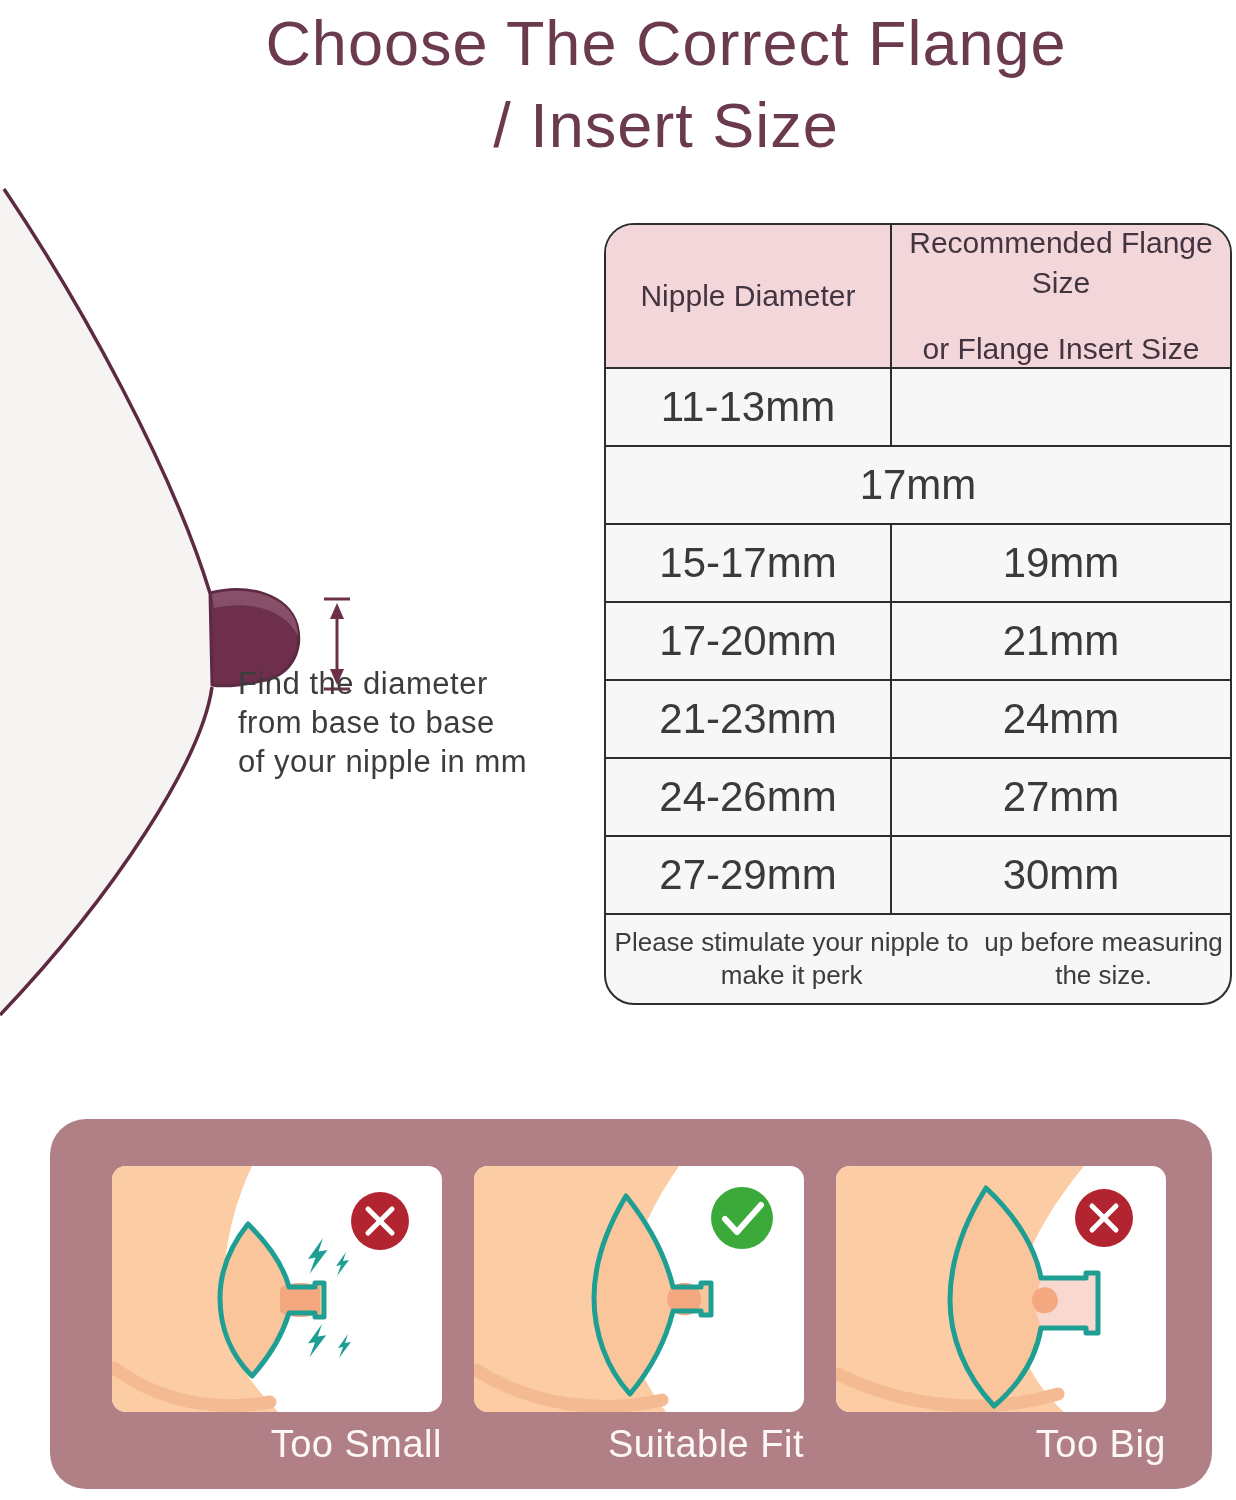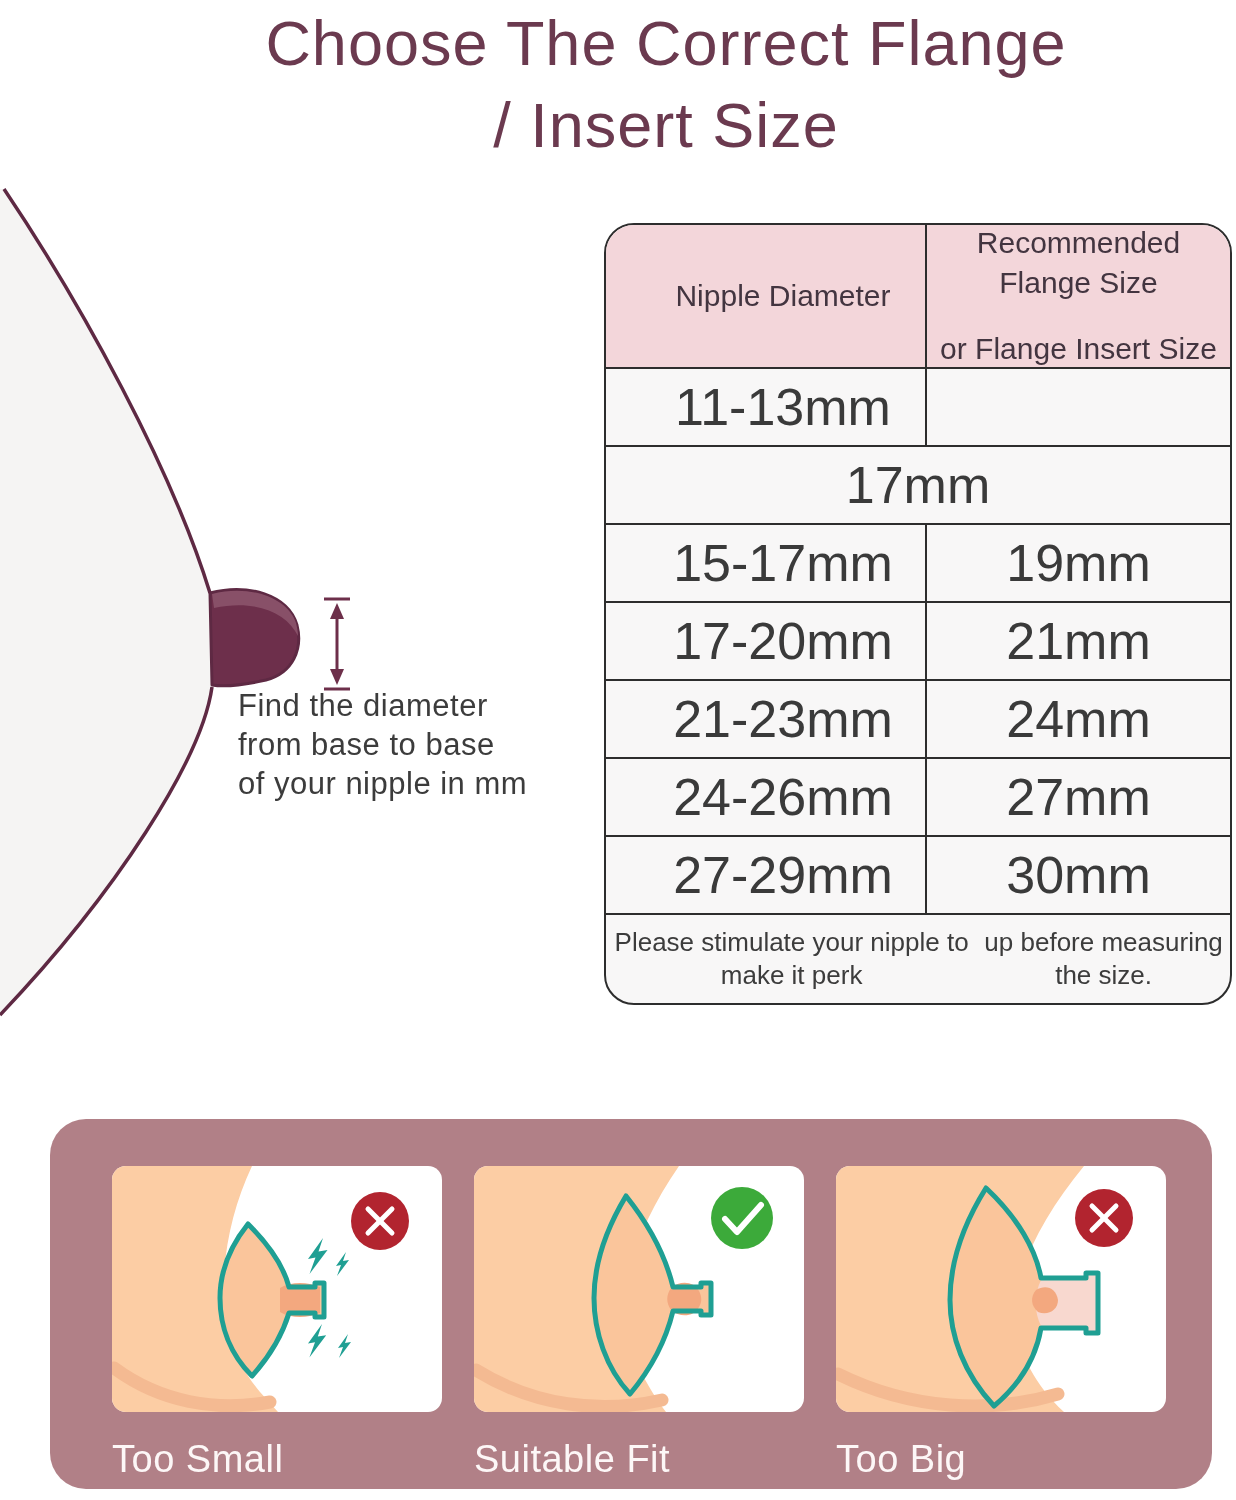--- a/index.html
+++ b/index.html
@@ -13,58 +13,58 @@
   
   .title {
     position:absolute; top:2px; left:0; width:100%;
     text-align:center; color:#6b3a4f;
     font-size:63px; line-height:82px; font-weight:400; letter-spacing:1px;margin-left:48px;
   }
 
   
   .breast-svg { position:absolute; left:0; top:185px; width:600px; height:900px; }
   .measure-caption {
-    position:absolute; left:238px; top:686px; width:340px;
+    position:absolute; left:238px; top:664px; width:340px;
     color:#3c3c3c; font-size:31px; line-height:39px; letter-spacing:0.5px;
   }
 
   
   .size-table {
     position:absolute; left:604px; top:223px; width:628px; height:782px;
     border:2px solid #2d2d2d; border-radius:30px; overflow:hidden;
     background:#f8f7f7; display:flex; flex-direction:column;
   }
   .thead {
     height:144px; flex:0 0 144px; display:flex; background:#f3d6da;
     border-bottom:2px solid #2d2d2d;
   }
   .trow { height:78px; flex:0 0 78px; display:flex; border-bottom:2px solid #2d2d2d; }
   .tcell { display:flex; align-items:center; justify-content:center; text-align:center;gap:26px; }
-  .c1 { width:286px; flex:0 0 286px; border-right:2px solid #2d2d2d;margin-left:35px; }
+  .c1 { width:286px; flex:0 0 286px; border-right:2px solid #2d2d2d; }
   .c2 { flex:1; }
   .thead .tcell { color:#433540; font-size:30px; line-height:40px; flex-direction:column; }
-  .trow .tcell { color:#3a3a3a; font-size:52px; }
+  .trow .tcell { color:#3a3a3a; font-size:42px; }
   .tfoot {
     flex:1; display:flex; align-items:center; justify-content:center;
     color:#3c3c3c; font-size:26px; line-height:33px; text-align:center;
   }
 
   
   .fit-panel {
     position:absolute; left:50px; top:1119px; width:1162px; height:370px;
     background:#b18087; border-radius:36px;
   }
   .fit-card {
     position:absolute; top:47px; width:330px; height:246px;
     background:#ffffff; border-radius:14px; overflow:hidden;
   }
   .fit-card svg { display:block; width:330px; height:246px; }
   .card-1 { left:62px; } .card-2 { left:424px; } .card-3 { left:786px; }
   .fit-label {
-    position:absolute; top:319px; width:330px; text-align:left;
+    position:absolute; top:304px; width:330px; text-align:right;
     color:#fdf7f7; font-size:38px; letter-spacing:0.5px;
   }
   .label-1 { left:62px; } .label-2 { left:424px; } .label-3 { left:786px; }
 </style>
 </head>
 <body>
 
 <div id="page">
 
   <div class="title">

